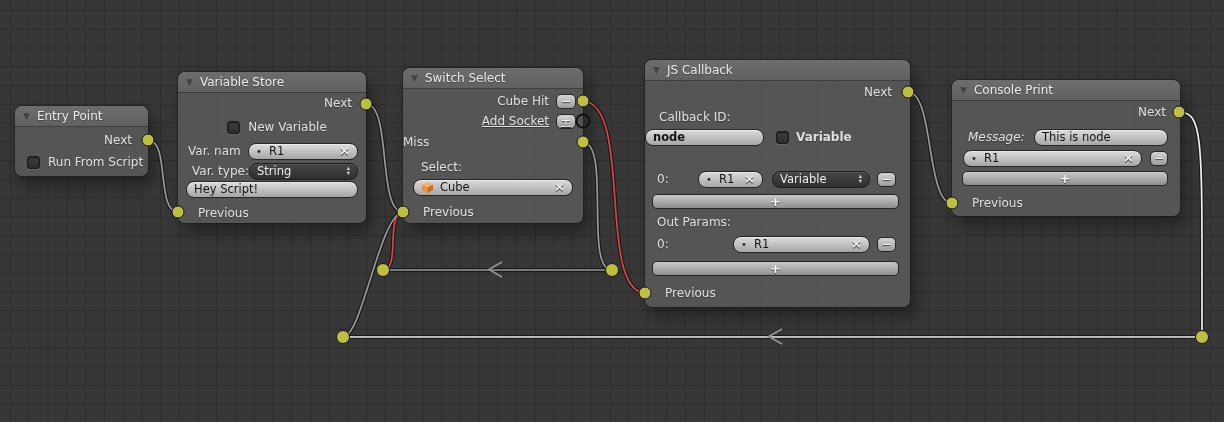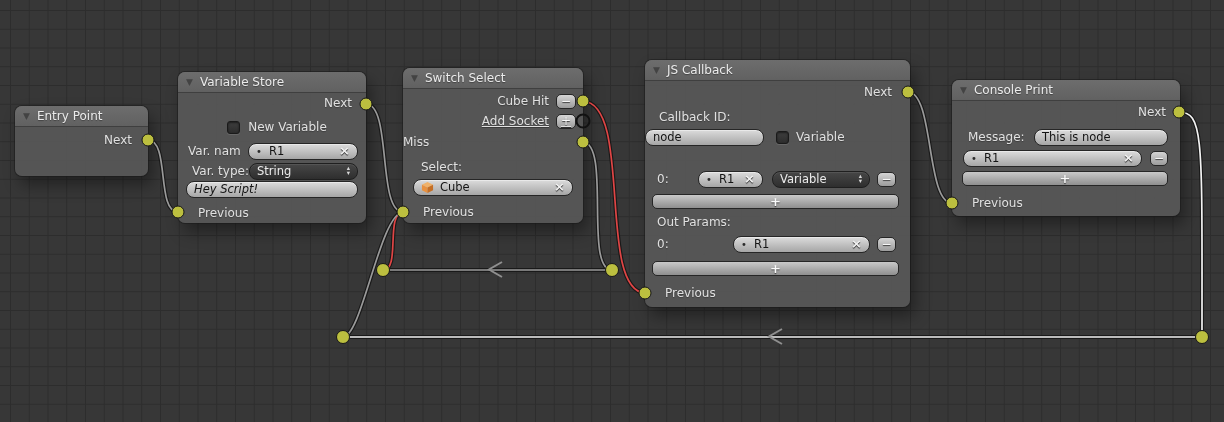--- a/index.html
+++ b/index.html
@@ -122,20 +122,24 @@
 </svg>
 
 <div class="node" style="left:15px;top:106px;width:133px;height:70px;">
   <div class="node-header">
     <span class="tri">▼</span>
     <span class="title">Entry Point</span>
   </div>
   <div class="row" style="top:24px;justify-content:flex-end;padding-right:16px;">
     <span class="lbl">Next</span>
   </div>
+  <div class="row" style="top:46px;padding-left:12px;gap:8px;">
+    <span class="checkbox"></span>
+    <span class="lbl">Run From Script</span>
+  </div>
 </div>
 
 <div class="node" style="left:178px;top:72px;width:188px;height:151px;">
   <div class="node-header">
     <span class="tri">▼</span>
     <span class="title">Variable Store</span>
   </div>
   <div class="row" style="top:21px;justify-content:flex-end;padding-right:14px;">
     <span class="lbl">Next</span>
   </div>
@@ -155,21 +159,21 @@
     <span class="lbl">Var. type:</span>
     <span class="dropdown" style="margin-left:auto;margin-right:8px;width:110px;">
       <span>String</span>
       <span class="spinner">
         <span>▴</span>
           <span>▾</span>
       </span>
     </span>
   </div>
   <div class="row" style="top:107px;padding:0 8px;">
-    <span class="field" style="flex:1;font-style:italic;">
+    <span class="field" style="flex:1;">
       <span>Hey Script!</span>
     </span>
   </div>
   <div class="row" style="top:131px;padding-left:20px;">
     <span class="lbl">Previous</span>
   </div>
 </div>
 
 <div class="node" style="left:403px;top:68px;width:180px;height:155px;">
   <div class="node-header">
@@ -210,21 +214,21 @@
   <div class="node-header">
     <span class="tri">▼</span>
     <span class="title">JS Callback</span>
   </div>
   <div class="row" style="top:22px;justify-content:flex-end;padding-right:18px;">
     <span class="lbl">Next</span>
   </div>
   <div class="row" style="top:47px;padding-left:14px;">
     <span class="lbl">Callback ID:</span>
   </div>
-  <div class="row" style="top:67px;padding-left:0;">
+  <div class="row" style="top:67px;padding-left:0;font-weight:bold;">
     <span class="field" style="width:119px;box-sizing:border-box;">
       <span>node</span>
     </span>
     <span class="checkbox" style="margin-left:12px;"></span>
     <span class="lbl" style="margin-left:7px;">Variable</span>
   </div>
   <div class="row" style="top:109px;">
     <span class="lbl" style="position:absolute;left:12px;">0:</span>
     <span class="field" style="position:absolute;left:53px;width:65px;box-sizing:border-box;">
       <span class="dot">•</span>
@@ -265,21 +269,21 @@
 
 <div class="node" style="left:952px;top:80px;width:228px;height:136px;">
   <div class="node-header">
     <span class="tri">▼</span>
     <span class="title">Console Print</span>
   </div>
   <div class="row" style="top:22px;justify-content:flex-end;padding-right:14px;">
     <span class="lbl">Next</span>
   </div>
   <div class="row" style="top:47px;">
-    <span class="lbl" style="position:absolute;left:16px;">Message:</span>
+    <span class="lbl" style="position:absolute;left:16px;font-style:italic;">Message:</span>
     <span class="field" style="position:absolute;left:82px;right:12px;">
       <span>This is node</span>
     </span>
   </div>
   <div class="row" style="top:68px;">
     <span class="field" style="position:absolute;left:11px;width:179px;box-sizing:border-box;">
       <span class="dot">•</span>
       <span>R1</span>
       <span class="x">×</span>
     </span>

